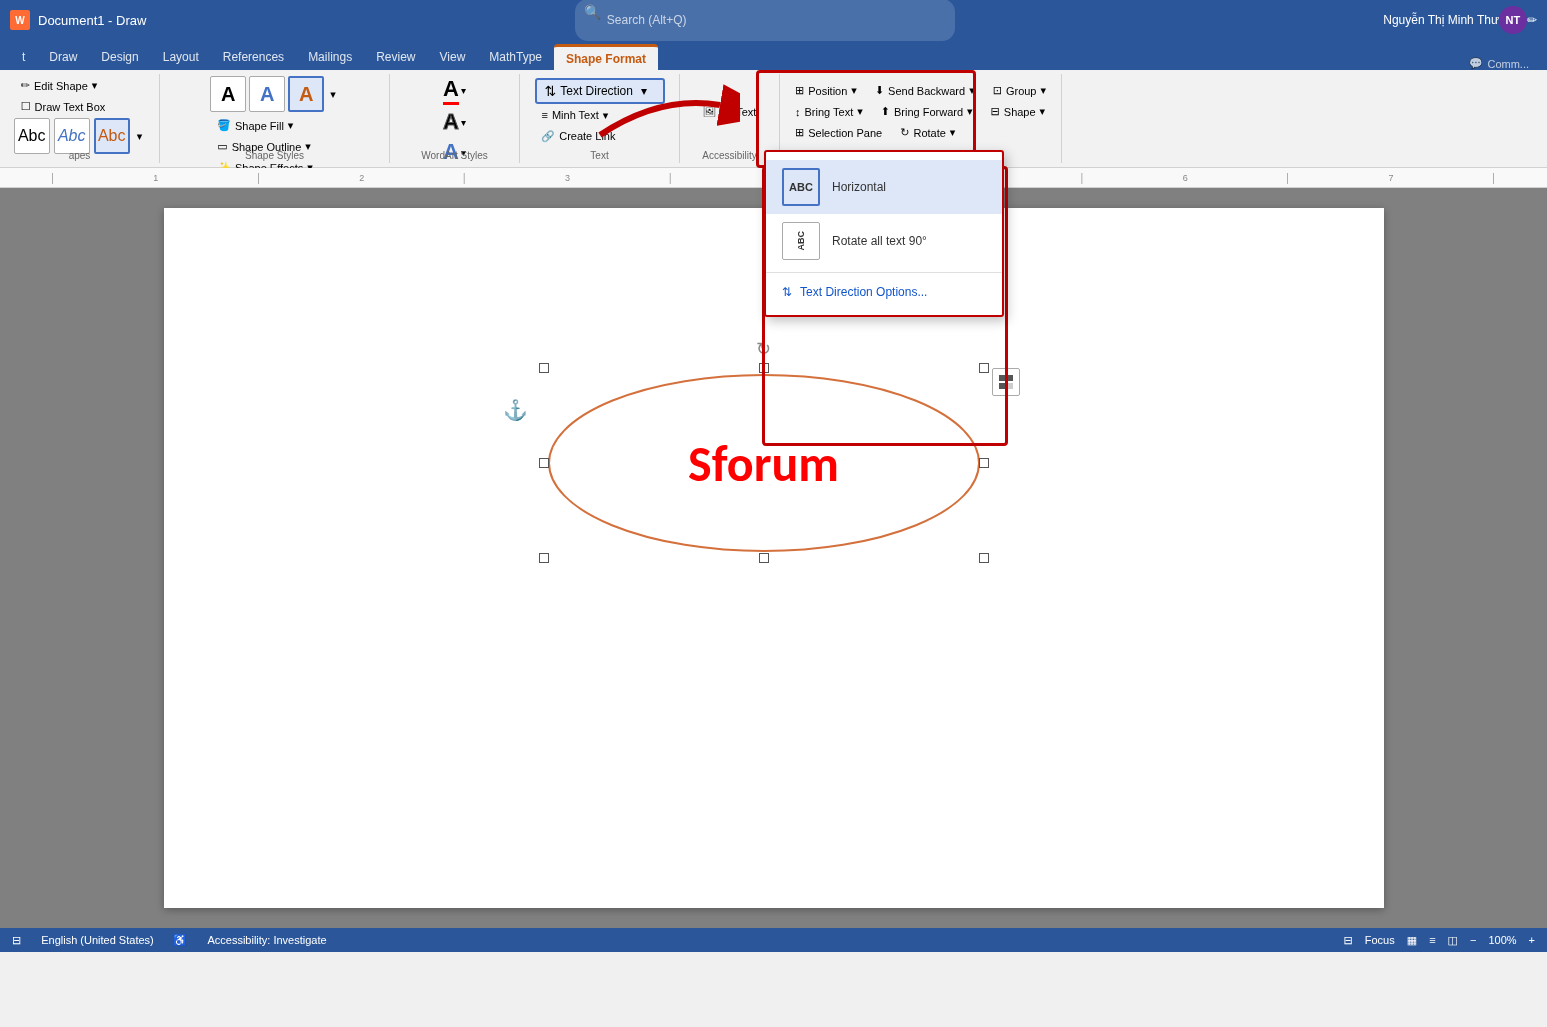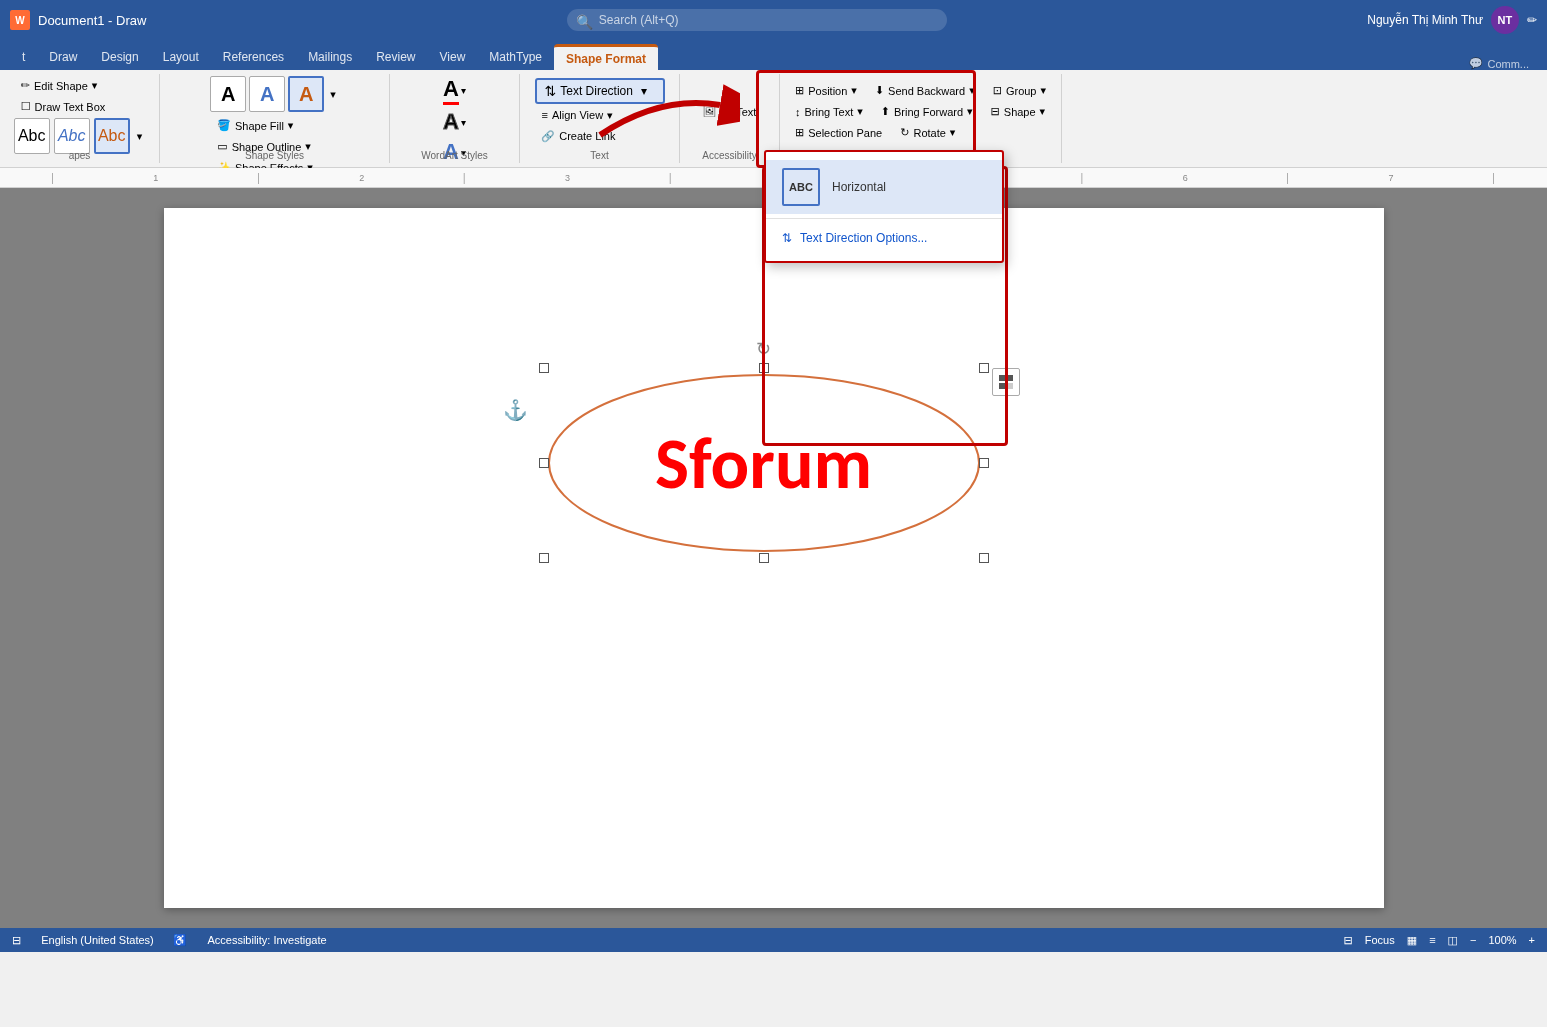--- a/index.html
+++ b/index.html
@@ -17,33 +17,33 @@
     .title-bar-left { display: flex; align-items: center; gap: 8px; }
     .app-icon { width: 20px; height: 20px; background: #ff6b35; border-radius: 2px; display: flex; align-items: center; justify-content: center; font-weight: bold; font-size: 10px; color: white; }
     .title-text { color: white; font-size: 13px; }
     .search-bar {
       flex: 1;
       display: flex;
       justify-content: center;
     }
     .search-input {
       width: 380px;
-      height: 22px;
+      height: 42px;
       border-radius: 13px;
       border: none;
       background: rgba(255,255,255,0.15);
       color: white;
       padding: 0 12px 0 32px;
       font-size: 12px;
       outline: none;
     }
     .search-input::placeholder { color: rgba(255,255,255,0.7); }
     .search-icon-wrap { position: relative; }
     .search-icon-inner { position: absolute; left: 10px; top: 5px; color: rgba(255,255,255,0.7); font-size: 14px; }
-    .title-bar-right { display: flex; align-items: center; gap: 8px; color: white; font-size: 12px; }
+    .title-bar-right { display: flex; align-items: center; color: white; font-size: 12px; }
     .user-avatar { width: 28px; height: 28px; border-radius: 50%; background: #6b2fa0; display: flex; align-items: center; justify-content: center; color: white; font-size: 11px; font-weight: bold; }
 
     
     .ribbon-tabs {
       background: #2b579a;
       height: 30px;
       display: flex;
       align-items: flex-end;
       padding: 0 10px;
     }
@@ -261,21 +261,21 @@
     }
     .ellipse-svg {
       width: 100%;
       height: 100%;
     }
     .ellipse-text {
       position: absolute;
       top: 50%;
       left: 50%;
       transform: translate(-50%, -50%);
-      font-size: 72px;
+      font-size: 50px;
       font-weight: 900;
       color: #ff0000;
       font-family: 'Calibri', Arial, sans-serif;
       white-space: nowrap;
     }
 
     
     .handle {
       width: 10px;
       height: 10px;
@@ -456,21 +456,21 @@
 
   <div class="ribbon-group" style="min-width:160px;">
     <div class="ribbon-group-content">
       <div class="text-dir-btn active">
         <span style="font-size:14px;">⇅</span>
         <span>Text Direction</span>
         <span style="margin-left:4px;">▾</span>
       </div>
       <div class="ribbon-btn">
         <span>≡</span>
-        <span>Align View</span>
+        <span>Minh Text</span>
         <span>▾</span>
       </div>
       <div class="ribbon-btn">
         <span>🔗</span>
         <span>Create Link</span>
       </div>
     </div>
     <div class="ribbon-group-label">Text</div>
   </div>
 
@@ -548,20 +548,26 @@
 
   <div class="text-dir-dropdown">
 
     <div class="dropdown-item selected">
       <div class="dropdown-icon-box">
         <span style="font-size:11px; font-weight:bold; color:#333;">ABC</span>
       </div>
       <span>Horizontal</span>
     </div>
 
+    <div class="dropdown-item">
+      <div class="dropdown-icon-box">
+        <span style="font-size:9px; font-weight:bold; color:#333; writing-mode:vertical-rl; text-orientation:mixed; transform:rotate(180deg);">ABC</span>
+      </div>
+      <span>Rotate all text 90°</span>
+    </div>
 
 
     <div class="dropdown-divider"></div>
 
     <div class="dropdown-item-options">
       <span>⇅</span>
       <span>Text Direction Options...</span>
     </div>
   </div>
 

